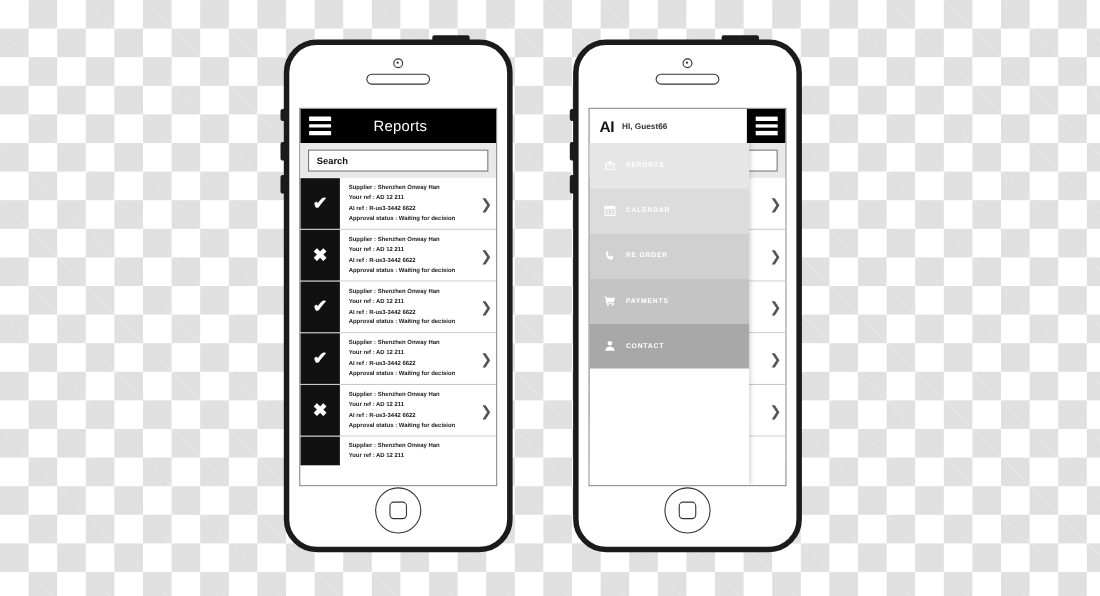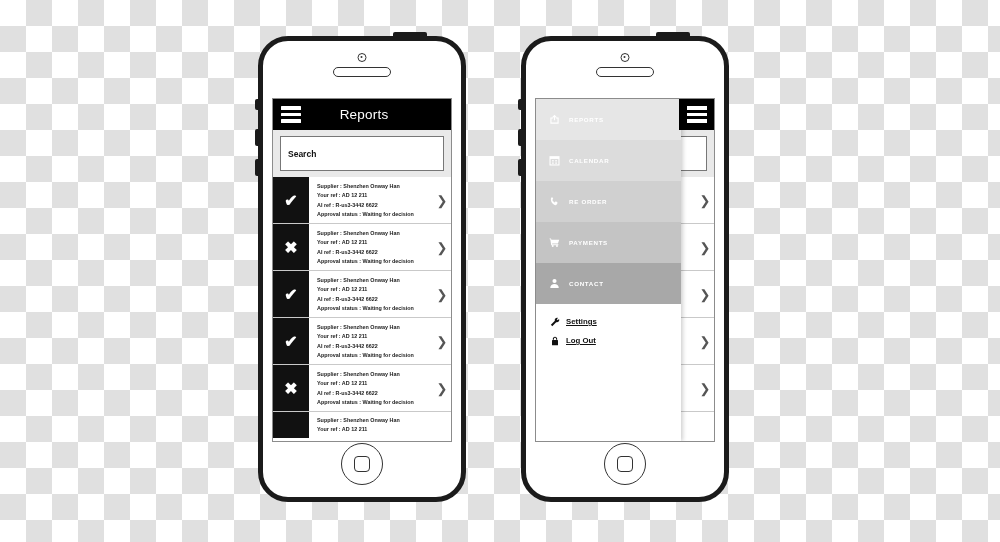--- a/index.html
+++ b/index.html
@@ -144,21 +144,21 @@
     padding-left: 4px;
   }
 
   .searchwrap {
     background: #e9e9e9;
     padding: 6px 7px;
   }
   .searchbox {
     background: #ffffff;
     border: 1px solid #777;
-    height: 35px;
+    height: 20px;
     display: flex;
     align-items: center;
     padding-left: 7px;
     font-size: 8.5px;
     font-weight: bold;
     color: #111;
     box-sizing: border-box;
   }
 
   .list { }
@@ -445,20 +445,24 @@
           <div class="row-chevron">❯</div>
         </div>
         <div class="row partial">
           <div class="row-status"></div>
           <div class="row-body"></div>
           <div class="row-chevron"></div>
         </div>
       </div>
 
       <div class="drawer">
+        <div class="drawer-head">
+          <span class="brand">AI</span>
+          <span class="greet">HI, Guest66</span>
+        </div>
 
         <div class="menu-item" style="background:#e6e6e6">
           <span class="mi-icon">
             <svg width="11" height="11" viewBox="0 0 16 16">
               <path d="M2 5v9h12V5h-4v1.6h2.4v5.8H3.6V6.6H6V5H2z" fill="#fff"></path>
               <path d="M8 1.2l3.2 3.2-1.1 1.1L8.8 4.3V9H7.2V4.3L5.9 5.5 4.8 4.4 8 1.2z" fill="#fff"></path>
             </svg>
           </span>
           <span class="mi-label">REPORTS</span>
         </div>
@@ -500,39 +504,20 @@
         <div class="menu-item" style="background:#a8a8a8">
           <span class="mi-icon">
             <svg width="11" height="11" viewBox="0 0 16 16">
               <circle cx="8" cy="4.4" r="3" fill="#fff"></circle>
               <path d="M1.8 14.4c0-3.4 2.8-5.6 6.2-5.6s6.2 2.2 6.2 5.6H1.8z" fill="#fff"></path>
             </svg>
           </span>
           <span class="mi-label">CONTACT</span>
         </div>
 
-        <div class="drawer-links">
-          <div class="dlink">
-            <span class="mi-icon">
-              <svg width="10" height="10" viewBox="0 0 16 16">
-                <path d="M11.2 1.2c-2 0-3.6 1.6-3.6 3.6 0 .5.1.9.2 1.3L1.4 12.4l2.2 2.2 6.3-6.4c.4.2.9.2 1.3.2 2 0 3.6-1.6 3.6-3.6 0-.6-.2-1.2-.4-1.7l-2 2-1.6-1.6 2-2c-.5-.2-1.1-.3-1.6-.3z"></path>
-              </svg>
-            </span>
-            <span class="t">Settings</span>
-          </div>
-          <div class="dlink">
-            <span class="mi-icon">
-              <svg width="10" height="10" viewBox="0 0 16 16">
-                <path d="M8 1.2c-2 0-3.5 1.6-3.5 3.5V6h1.8V4.7c0-1 .8-1.8 1.7-1.8s1.7.8 1.7 1.8V6h1.8V4.7C11.5 2.8 10 1.2 8 1.2z"></path>
-                <rect x="3.2" y="6.4" width="9.6" height="8.2" rx="0.8"></rect>
-              </svg>
-            </span>
-            <span class="t">Log Out</span>
-          </div>
-        </div>
 
         <div class="drawer-rest"></div>
       </div>
 
       <div class="drawer-hamburger">
         <div class="hb">
             <i></i>
             <i></i>
             <i></i>
           </div>

